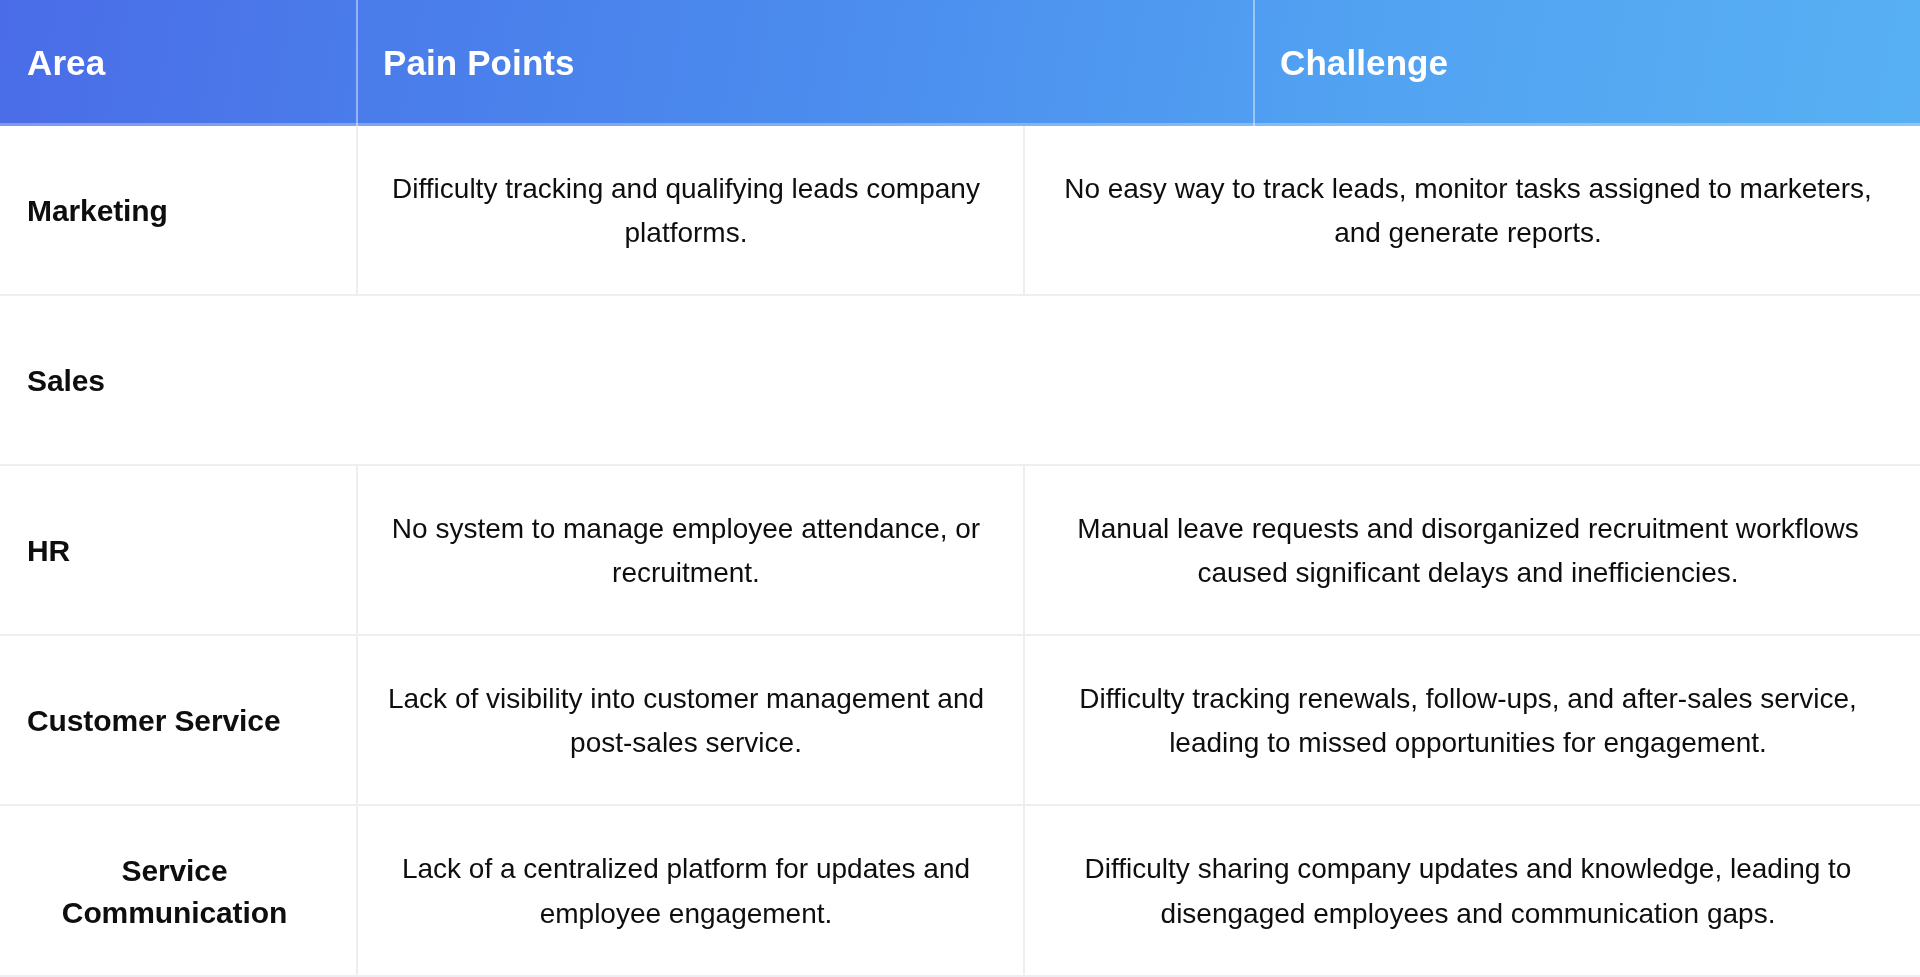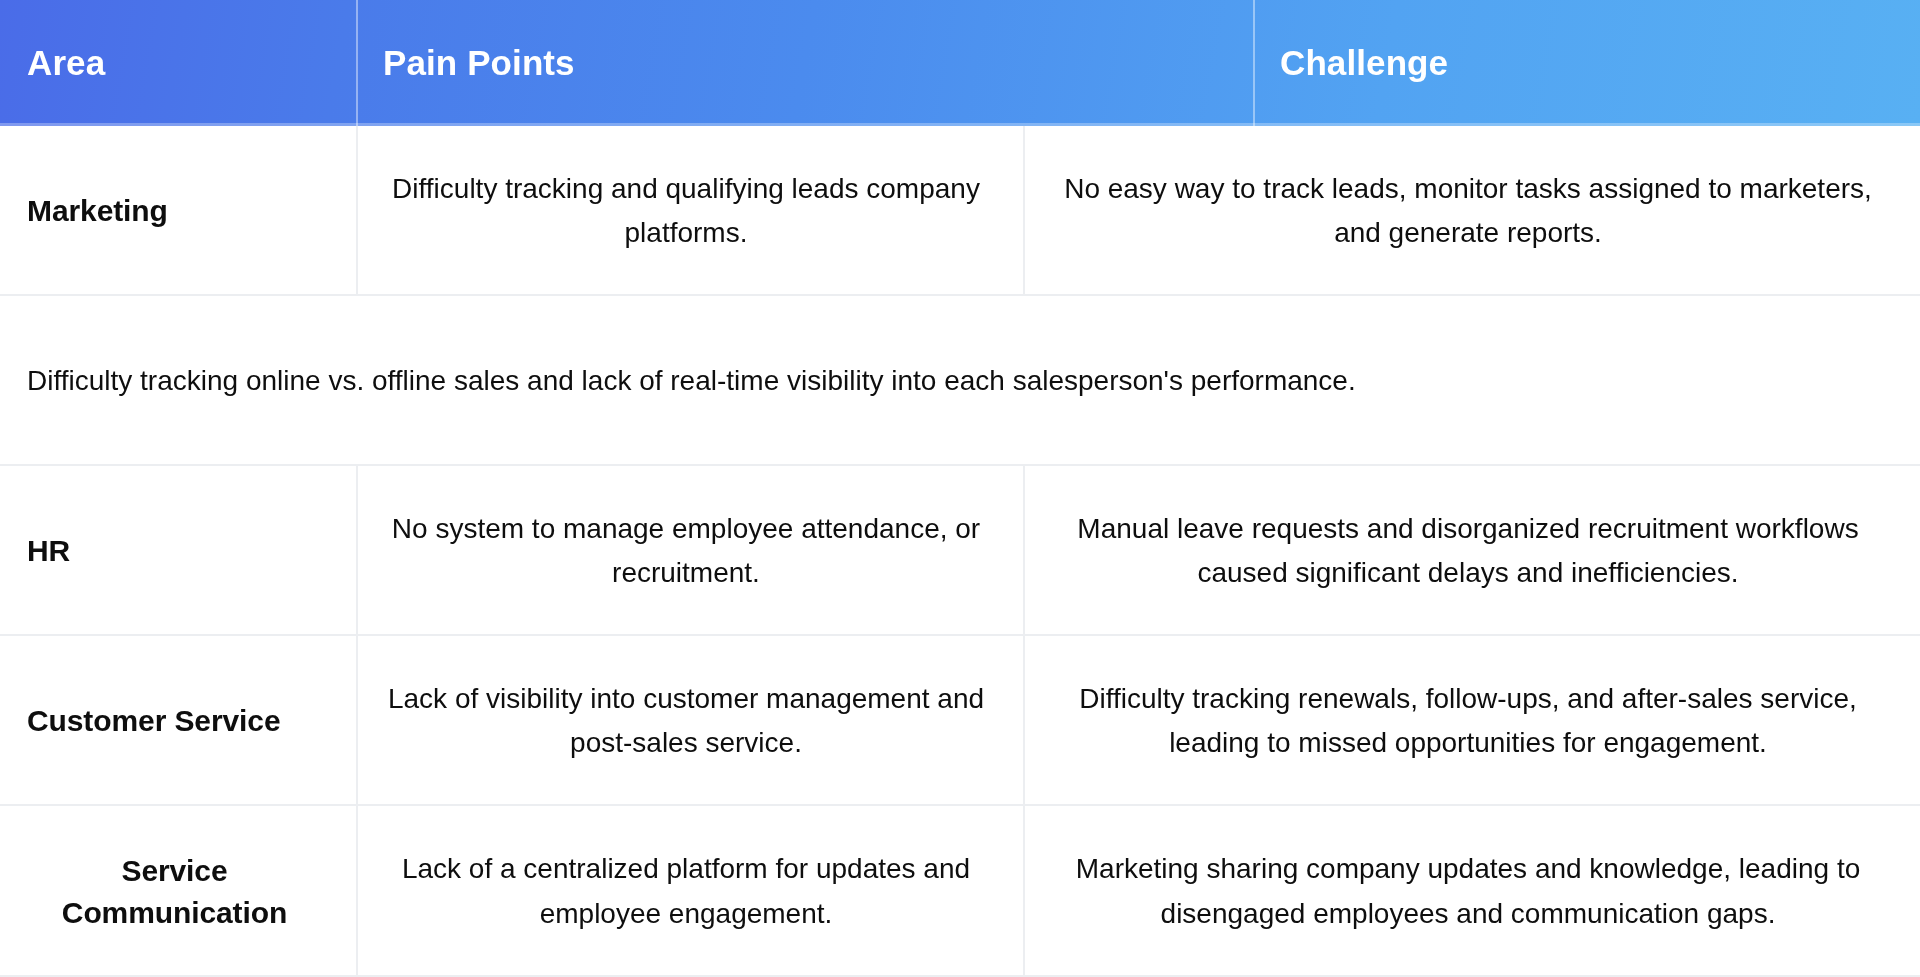--- a/index.html
+++ b/index.html
@@ -121,35 +121,35 @@
 
   <div class="tbody">
 
     <div class="tr tr-1">
       <div class="td area c1">Marketing</div>
       <div class="td desc c2">Difficulty tracking and qualifying leads company platforms.</div>
       <div class="td pain c3">No easy way to track leads, monitor tasks assigned to marketers, and generate reports.</div>
     </div>
 
     <div class="tr tr-2">
-      <div class="td pain c3">Difficulty tracking online vs. offline sales and lack of real-time visibility into each salesperson's performance.</div>
+      <div class="td area c1">Sales</div>
     </div>
 
     <div class="tr tr-4">
       <div class="td area c1">HR</div>
       <div class="td desc c2">No system to manage employee attendance, or recruitment.</div>
       <div class="td pain c3">Manual leave requests and disorganized recruitment workflows caused significant delays and inefficiencies.</div>
     </div>
 
     <div class="tr tr-3">
       <div class="td area c1">Customer Service</div>
       <div class="td desc c2">Lack of visibility into customer management and post-sales service.</div>
       <div class="td pain c3">Difficulty tracking renewals, follow-ups, and after-sales service, leading to missed opportunities for engagement.</div>
     </div>
 
     <div class="tr tr-5">
       <div class="td area c1">Service Communication</div>
       <div class="td desc c2">Lack of a centralized platform for updates and employee engagement.</div>
-      <div class="td pain c3">Marketing sharing company updates and knowledge, leading to disengaged employees and communication gaps.</div>
+      <div class="td pain c3">Difficulty sharing company updates and knowledge, leading to disengaged employees and communication gaps.</div>
     </div>
 
   </div>
 </div>
 
 </body></html>

